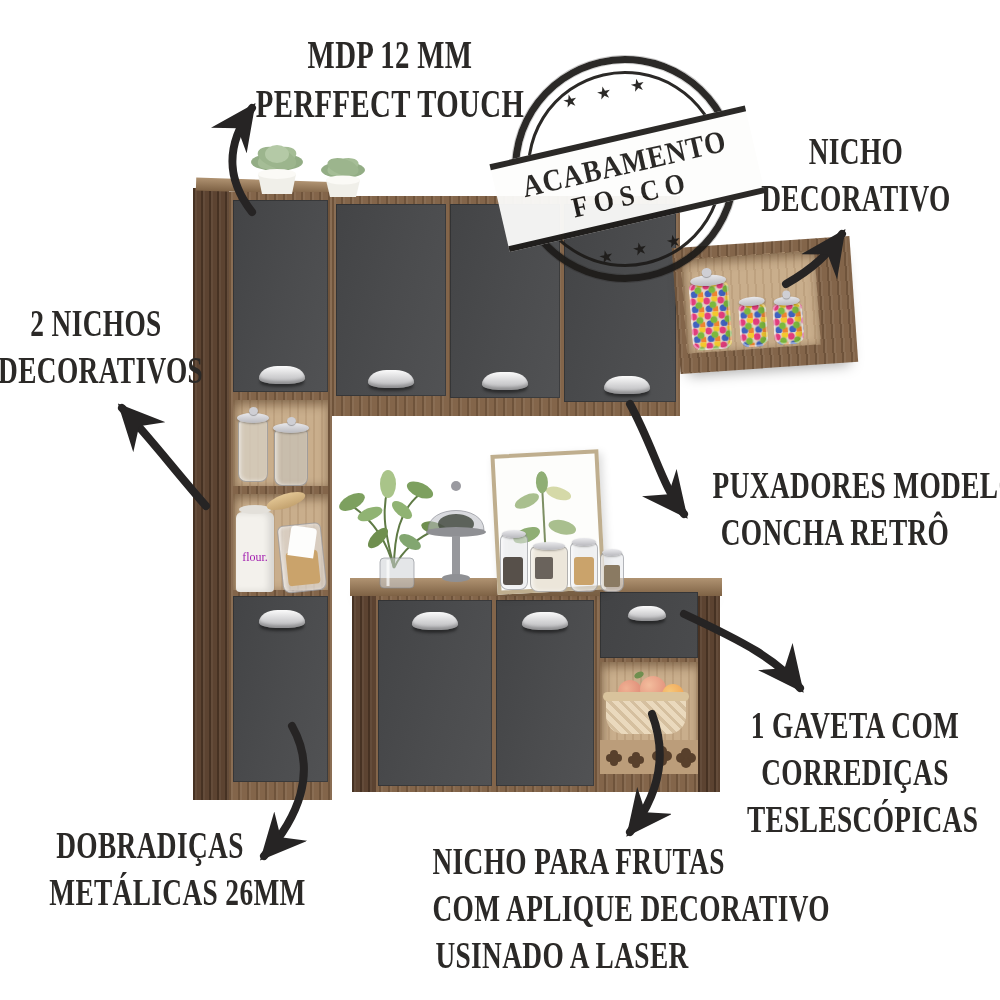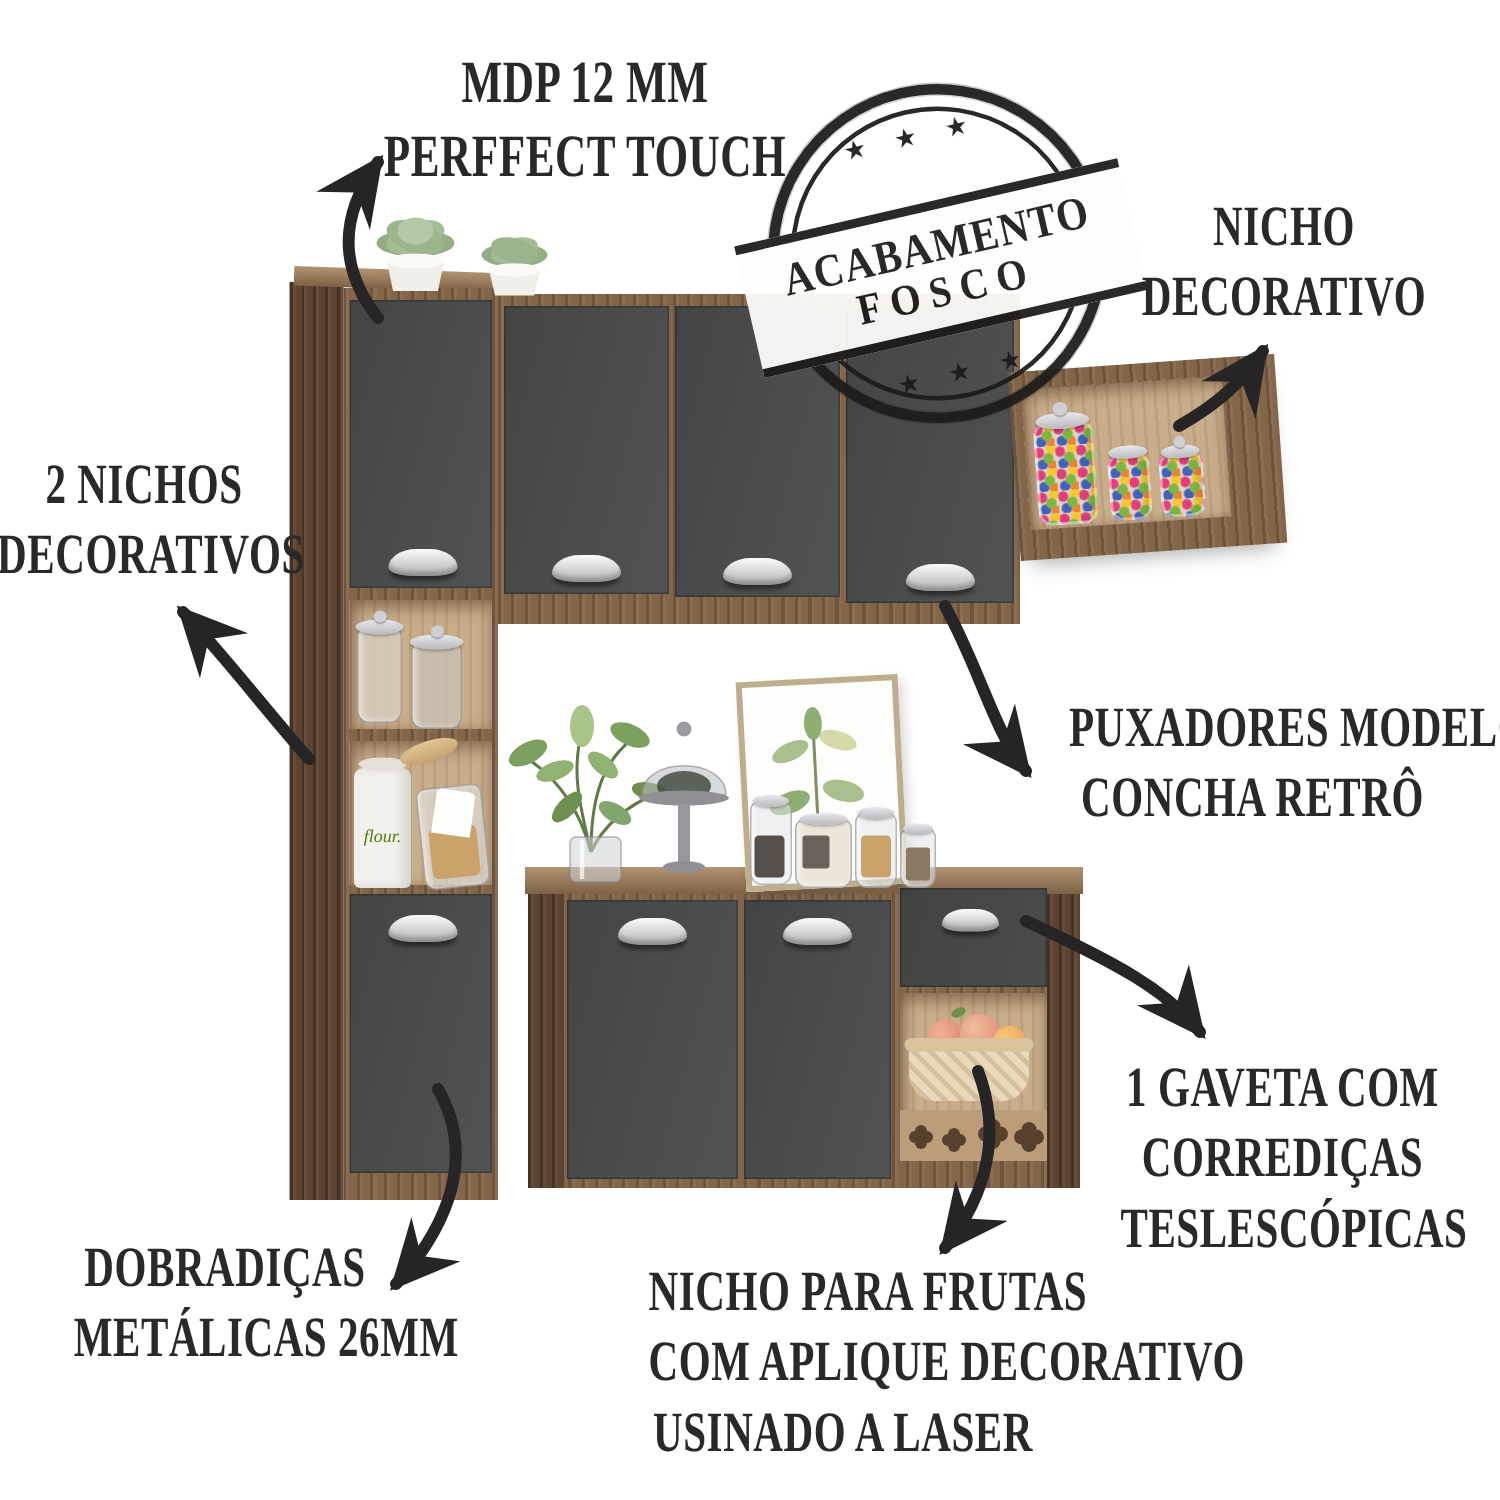--- a/index.html
+++ b/index.html
@@ -91,21 +91,21 @@
       <div class="jarlid" style="left:-2px;top:-6px;width:32px;height:10px;"></div>
       <div class="jarknob" style="left:10px;top:-12px;width:9px;height:8px;"></div>
     </div>
     <div class="glassjar" style="left:274px;top:428px;width:32px;height:56px;background:rgba(200,192,180,.8);">
       <div class="jarlid" style="left:-2px;top:-6px;width:36px;height:10px;"></div>
       <div class="jarknob" style="left:12px;top:-12px;width:9px;height:8px;"></div>
     </div>
 
     <div class="abs" style="left:236px;top:512px;width:38px;height:80px;background:#f3f1ec;border-radius:6px 6px 4px 4px;box-shadow:inset -5px 0 7px rgba(0,0,0,.12);">
       <div class="abs" style="left:3px;top:-7px;width:32px;height:9px;background:#e3e0da;border-radius:50%;"></div>
-      <div class="abs" style="left:0;top:38px;width:38px;text-align:center;font-style:italic;font-size:12px;color:#4d7c0f;">flour.</div>
+      <div class="abs" style="left:0;top:38px;width:38px;text-align:center;font-size:12px;color:#a21caf;">flour.</div>
     </div>
     <div class="glassjar" style="left:280px;top:524px;width:42px;height:66px;transform:rotate(-6deg);">
       <div class="abs" style="left:5px;top:26px;width:32px;height:34px;background:#caa36b;border-radius:4px;"></div>
       <div class="abs" style="left:10px;top:2px;width:26px;height:30px;background:#fdfdfc;border-radius:4px 4px 0 0;transform:rotate(14deg);"></div>
     </div>
     <div class="abs" style="left:266px;top:494px;width:40px;height:14px;background:linear-gradient(#e3c694,#c3a26f);border-radius:50%;transform:rotate(-18deg);"></div>
 
     <div class="abs woodv" style="left:332px;top:196px;width:348px;height:220px;">
       <div class="abs door" style="left:4px;top:8px;width:110px;height:192px;">
         <div class="handle" style="left:32px;top:166px;"></div>

